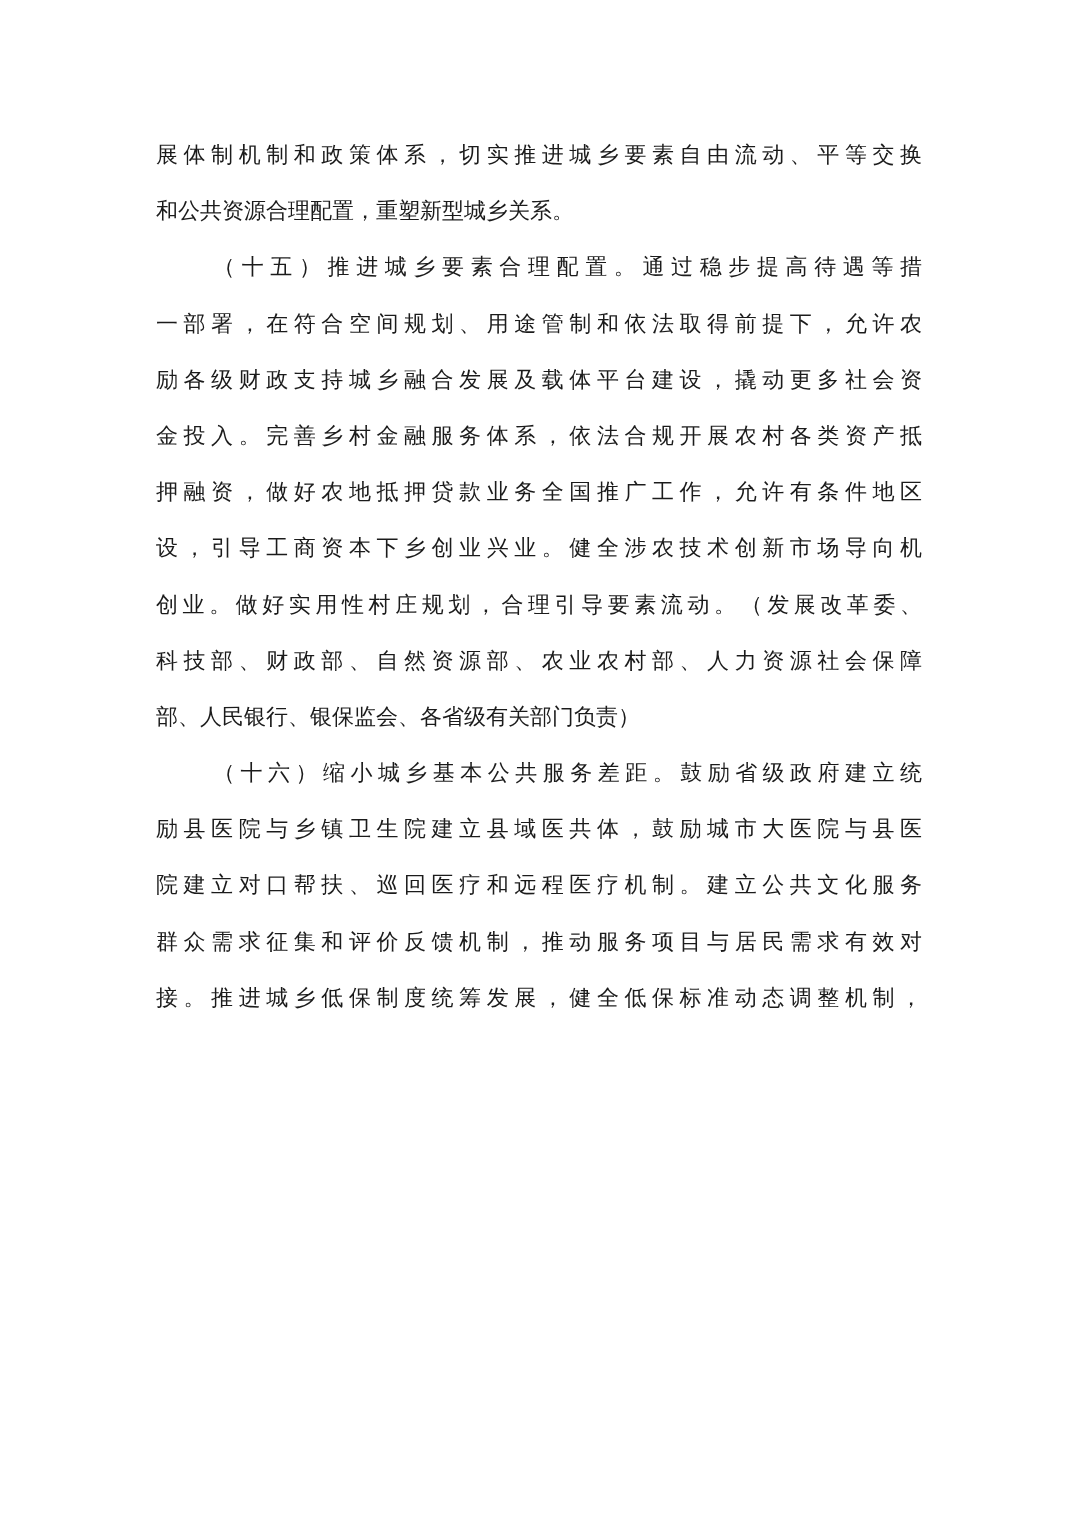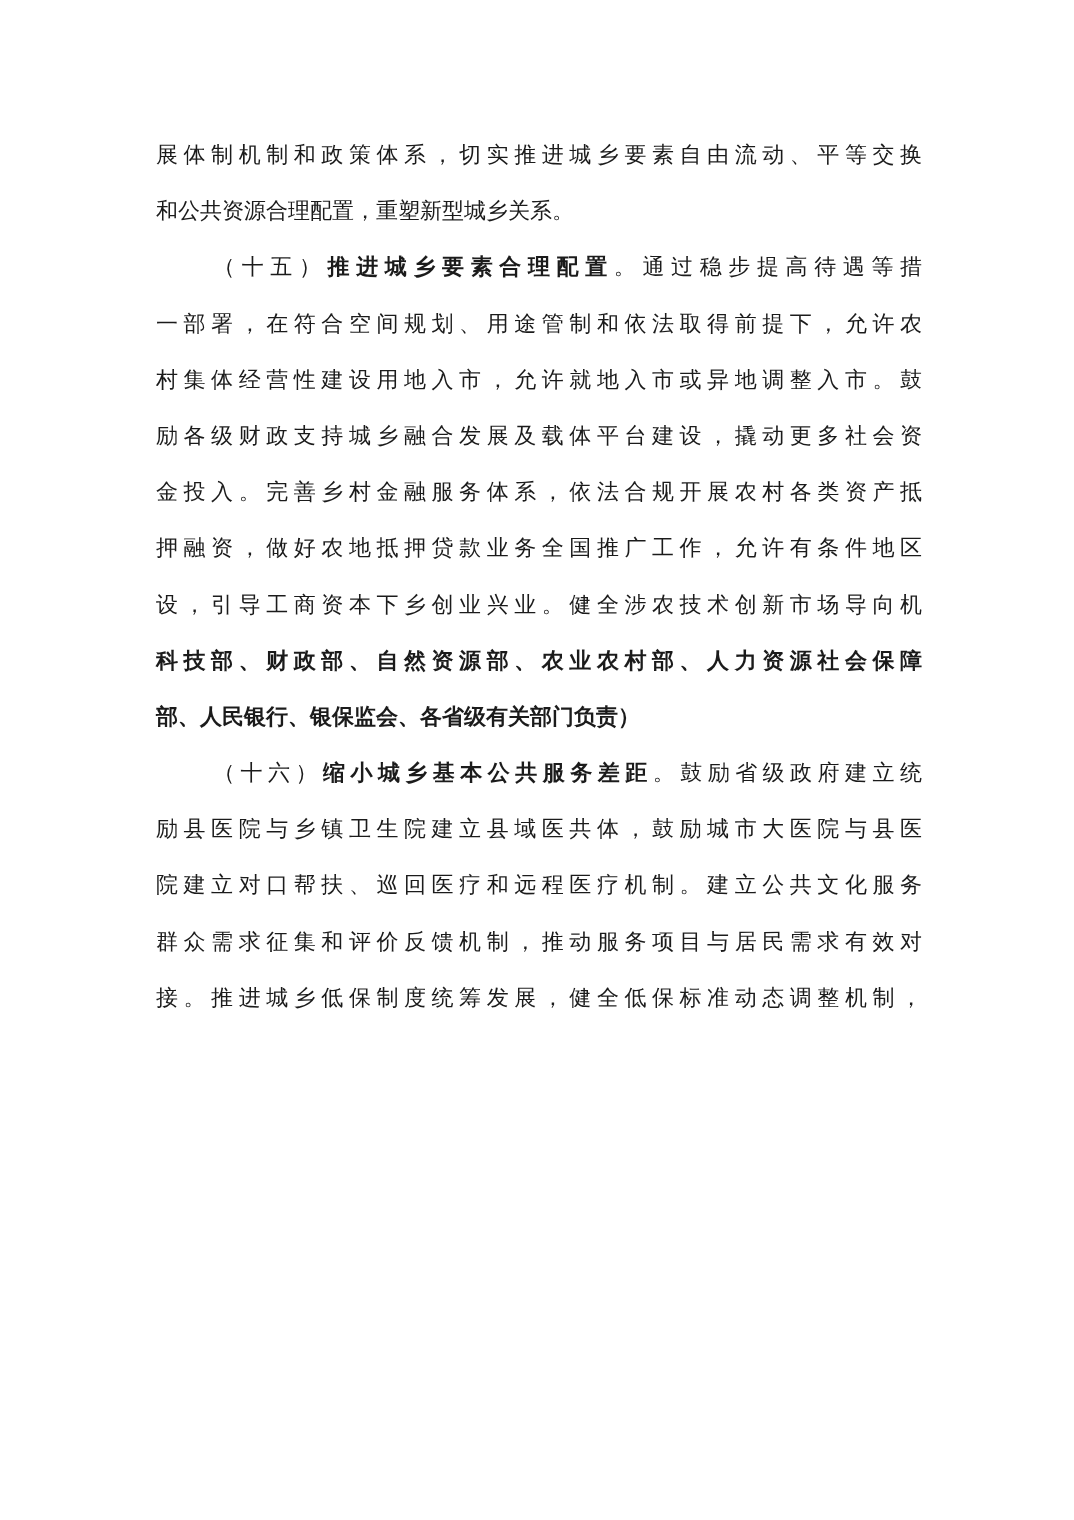--- a/index.html
+++ b/index.html
@@ -37,36 +37,36 @@
     text-align-last: justify;
     white-space: normal;
   }
   .line.no-justify {
     text-align-last: left;
   }
   .line.indent {
     text-indent: 57px;
   }
   .seg { font-weight: normal; }
-  .seg.bold { font-weight: 700; }
+  .seg.bold { font-weight: 400; }
 </style>
 </head>
 <body>
 
 <div class="page">
   <div class="textblock">
       <div class="line"><span class="seg">展体制机制和政策体系，切实推进城乡要素自由流动、平等交换</span></div>
       <div class="line no-justify"><span class="seg">和公共资源合理配置，重塑新型城乡关系。</span></div>
       <div class="line indent"><span class="seg">（十五）</span><span class="seg bold">推进城乡要素合理配置</span><span class="seg">。通过稳步提高待遇等措</span></div>
       <div class="line"><span class="seg">一部署，在符合空间规划、用途管制和依法取得前提下，允许农</span></div>
-      <div class="line"><span class="seg">村集体经营性建设用地入市，允许就地入市或异地调整入市。鼓</span></div>
       <div class="line"><span class="seg">励各级财政支持城乡融合发展及载体平台建设，撬动更多社会资</span></div>
       <div class="line"><span class="seg">金投入。完善乡村金融服务体系，依法合规开展农村各类资产抵</span></div>
       <div class="line"><span class="seg">押融资，做好农地抵押贷款业务全国推广工作，允许有条件地区</span></div>
       <div class="line"><span class="seg">设，引导工商资本下乡创业兴业。健全涉农技术创新市场导向机</span></div>
+      <div class="line"><span class="seg">创业。做好实用性村庄规划，合理引导要素流动。</span><span class="seg bold">（发展改革委、</span></div>
       <div class="line"><span class="seg bold">科技部、财政部、自然资源部、农业农村部、人力资源社会保障</span></div>
       <div class="line no-justify"><span class="seg bold">部、人民银行、银保监会、各省级有关部门负责）</span></div>
       <div class="line indent"><span class="seg">（十六）</span><span class="seg bold">缩小城乡基本公共服务差距</span><span class="seg">。鼓励省级政府建立统</span></div>
       <div class="line"><span class="seg">励县医院与乡镇卫生院建立县域医共体，鼓励城市大医院与县医</span></div>
       <div class="line"><span class="seg">院建立对口帮扶、巡回医疗和远程医疗机制。建立公共文化服务</span></div>
       <div class="line"><span class="seg">群众需求征集和评价反馈机制，推动服务项目与居民需求有效对</span></div>
       <div class="line"><span class="seg">接。推进城乡低保制度统筹发展，健全低保标准动态调整机制，</span></div>
     </div>
 </div>
 

